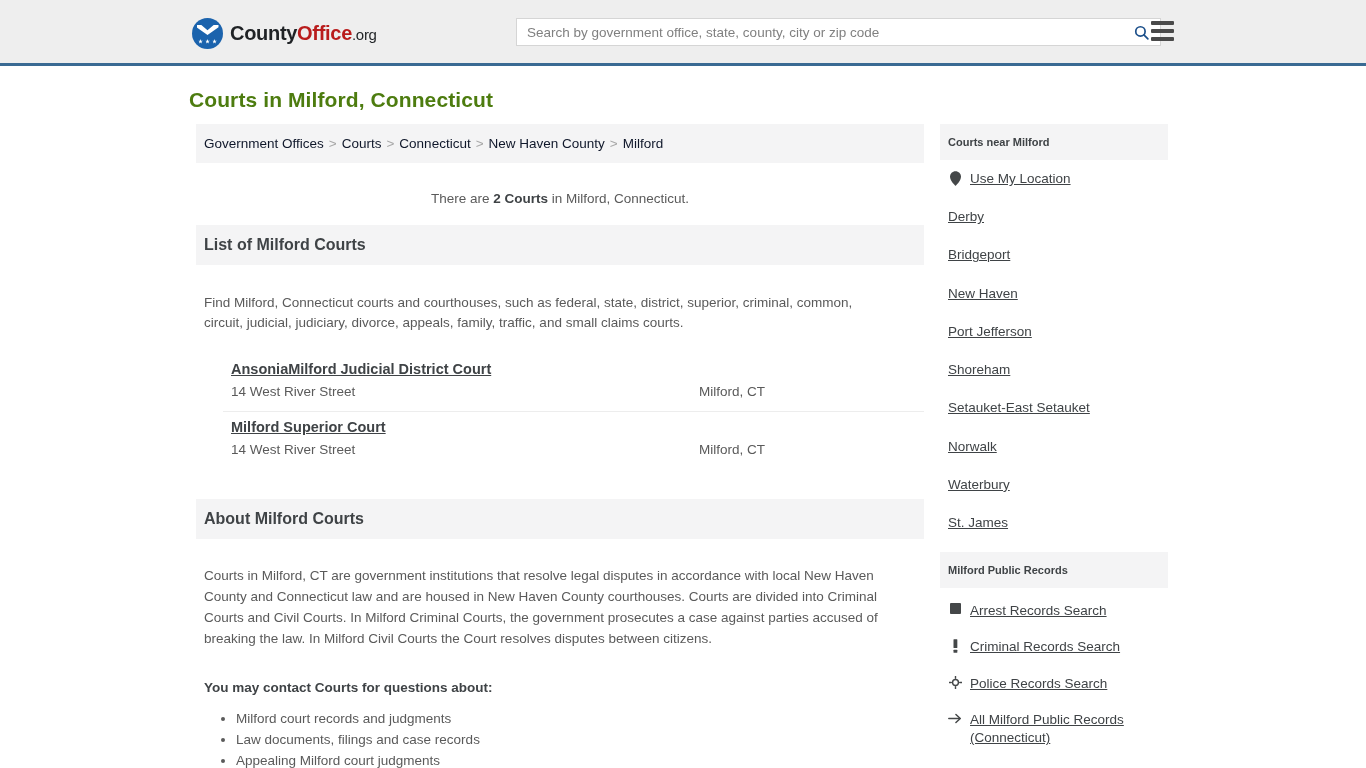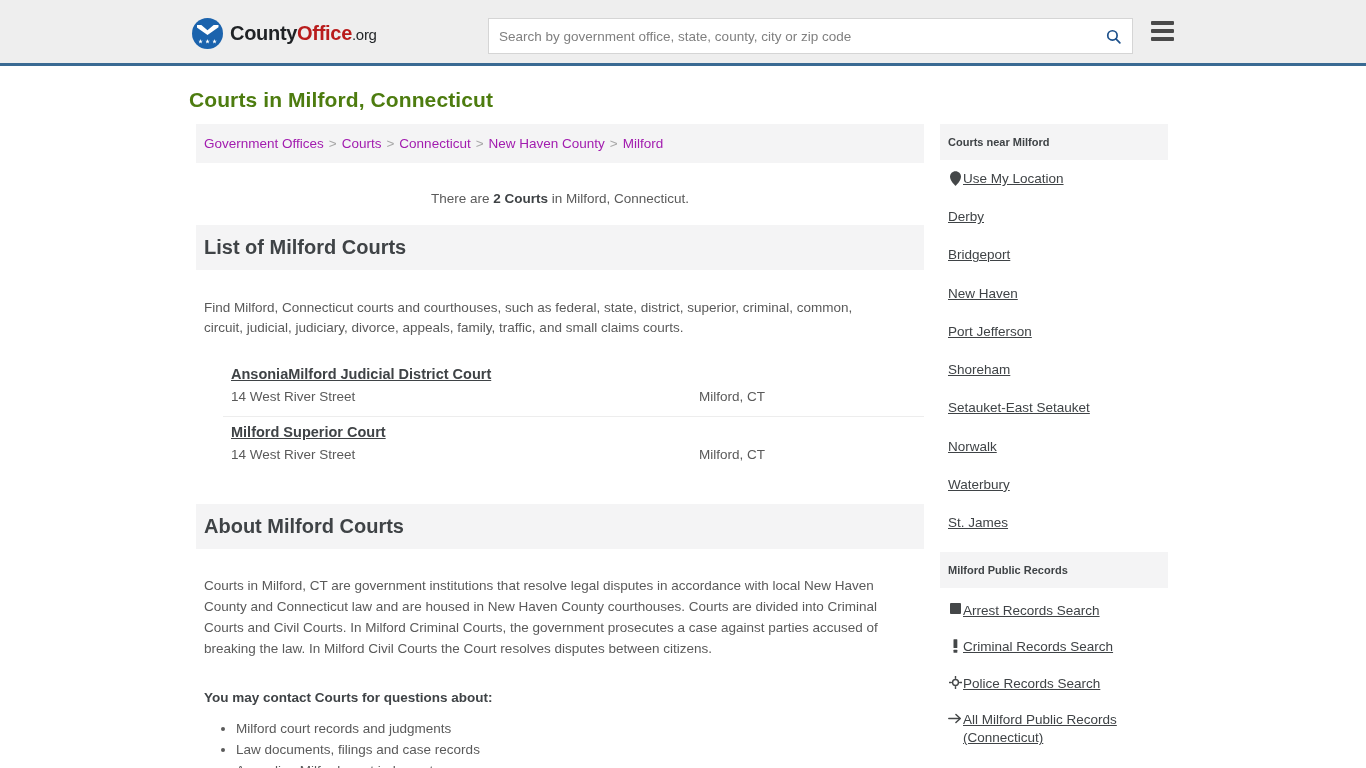--- a/index.html
+++ b/index.html
@@ -48,22 +48,22 @@
   .logo-mark .stars i {
     width: 5px; height: 5px; background: #ffffff; display: block;
     clip-path: polygon(50% 0%, 61% 35%, 98% 35%, 68% 57%, 79% 91%, 50% 70%, 21% 91%, 32% 57%, 2% 35%, 39% 35%);
   }
   .logo-text { font-size: 20px; letter-spacing: -0.3px; white-space: nowrap; }
   .logo-text .c1 { color: #1f2225; font-weight: bold; }
   .logo-text .c2 { color: #b91c1c; font-weight: bold; }
   .logo-text .c3 { color: #1f2225; font-size: 15px; }
 
   .search-wrap {
-    position: absolute; left: 488px; top: 18px;
-    width: 645px; height: 36px;
+    position: absolute; left: 516px; top: 18px;
+    width: 645px; height: 28px;
     background: #ffffff;
     border: 1px solid #d5d5d5;
     display: flex; align-items: center;
   }
   .search-input {
     flex: 1 1 auto;
     border: 0; outline: 0;
     height: 100%;
     padding: 0 10px;
     font-family: "Liberation Sans", sans-serif;
@@ -111,33 +111,33 @@
     width: 228px;
   }
 
   
   .band {
     background: #f4f4f5;
     padding: 11px 8px 11px 8px;
   }
   .band h2 {
     margin: 0;
-    font-size: 20px;
+    font-size: 16px;
     font-weight: bold;
     color: #3f4346;
   }
   .breadcrumb {
     background: #f4f4f5;
     padding: 12px 8px;
     font-size: 13.5px;
     color: #5a5a5a;
     white-space: nowrap;
   }
   .breadcrumb a {
-    color: #a21caf;
+    color: #0f172a;
     text-decoration: none;
   }
   .breadcrumb .sep { color: #a6a6a6; margin: 0 5px; }
 
   .count-line {
     padding: 14px 8px 6px 8px;
     font-size: 13.5px;
     color: #5a5a5a;
     text-align: center;
   }
@@ -200,21 +200,21 @@
   .sb-band {
     background: #f4f4f5;
     padding: 12px 8px;
   }
   .sb-band h2 {
     margin: 0;
     font-size: 11px; font-weight: bold; color: #3f4346;
   }
   .sb-links { padding: 10px 8px 0 8px; }
   .sb-link-row {
-    display: flex; align-items: flex-start; gap: 1px;
+    display: flex; align-items: flex-start; gap: 8px;
     margin-bottom: 20px;
   }
   .sb-link {
     font-size: 13.5px;
     color: #3f4346;
     text-decoration: underline;
     line-height: 1.35;
   }
   .sb-icon {
     width: 14px; flex: none;

